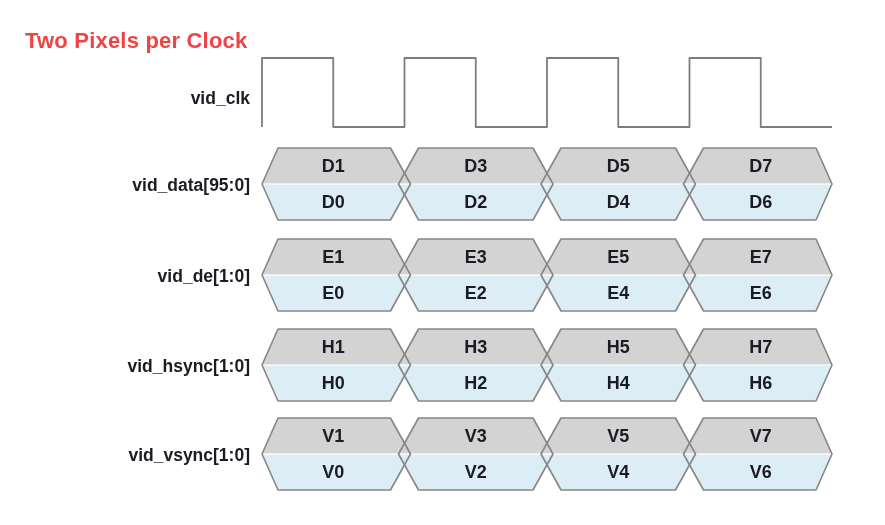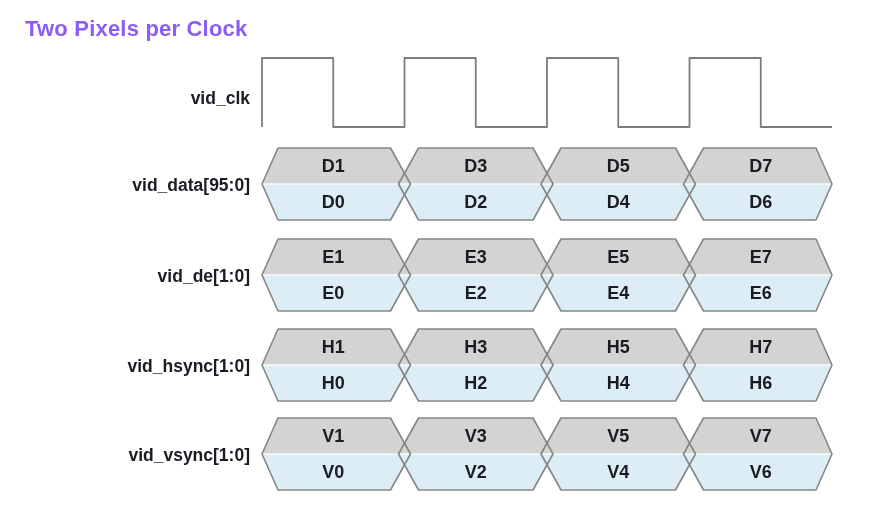--- a/index.html
+++ b/index.html
@@ -1,20 +1,20 @@
 <!DOCTYPE html>
 <html><head>
 <meta charset="utf-8">
 <style>
   html,body{margin:0;padding:0;background:#ffffff;}
   body{width:885px;height:525px;position:relative;overflow:hidden;
        font-family:"Liberation Sans",sans-serif;}
   .figure-title{
-    position:absolute;left:25px;top:16px;
-    font-size:22px;font-weight:bold;color:#8b5cf6;letter-spacing:.2px;
+    position:absolute;left:25px;top:28px;
+    font-size:22px;font-weight:bold;color:#ef4444;letter-spacing:.2px;
   }
   #wave{position:absolute;left:0;top:0;}
   #wave text{fill:#1b1b24;font-weight:bold;font-family:"Liberation Sans",sans-serif;}
   #wave .val{font-size:18px;text-anchor:middle;}
   #wave .siglabel{font-size:17.5px;text-anchor:end;}
   #wave .clk{fill:none;stroke:#7d7d7d;stroke-width:1.8;stroke-linejoin:round;}
   #wave .cell-outline{fill:none;stroke:#868686;stroke-width:1.6;stroke-linejoin:round;}
   #wave .midline{stroke:rgba(255,255,255,0.85);stroke-width:1.3;}
 </style>
 </head>

